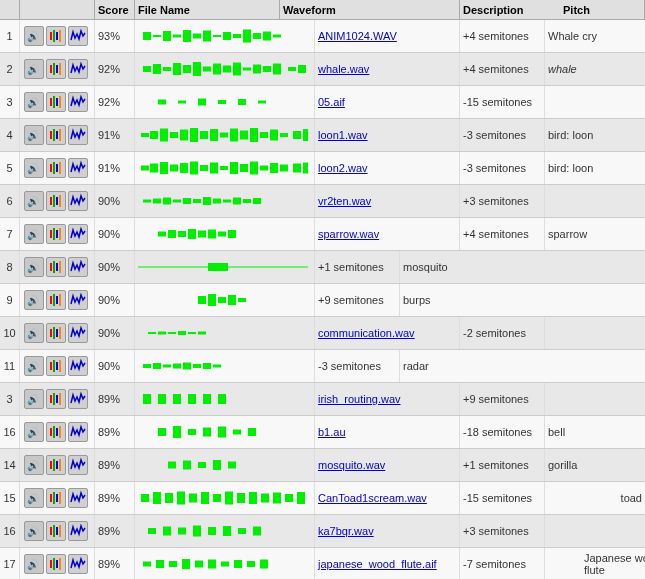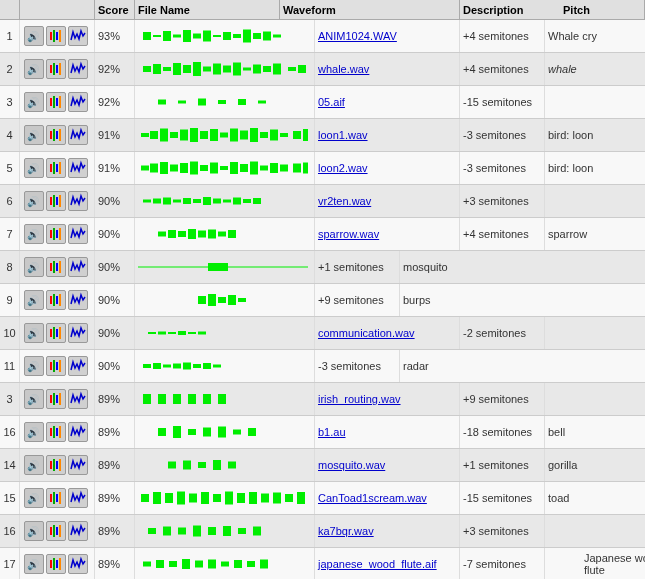--- a/index.html
+++ b/index.html
@@ -786,21 +786,21 @@
               <rect x="159" y="7" width="8" height="12" fill="#00ee00"></rect>
             </svg>
           </div>
         </div>
         <div class="cell col-filename">
           <a class="filename-link" href="#">CanToad1scream.wav</a>
         </div>
         <div class="cell col-pitch">
           <span class="pitch-text">-15 semitones</span>
         </div>
-        <div class="cell col-desc" style="border-right: none;">
+        <div class="cell col-desc" style="border-right: none; justify-content: flex-end;">
           <span class="desc-text">toad</span>
         </div>
       </div>
       <div class="data-row">
         <div class="cell col-num cell-num">16</div>
         <div class="cell col-icons">
           <span class="icon-btn" style="color: rgb(51, 51, 51); font-size: 10px; background: rgb(200, 200, 200);">🔊</span>
           <span class="icon-btn" style="padding: 0px; overflow: hidden;">
             <svg width="16" height="16" viewBox="0 0 16 16">
               <rect x="2" y="4" width="2" height="8" fill="#ff0000"></rect>

